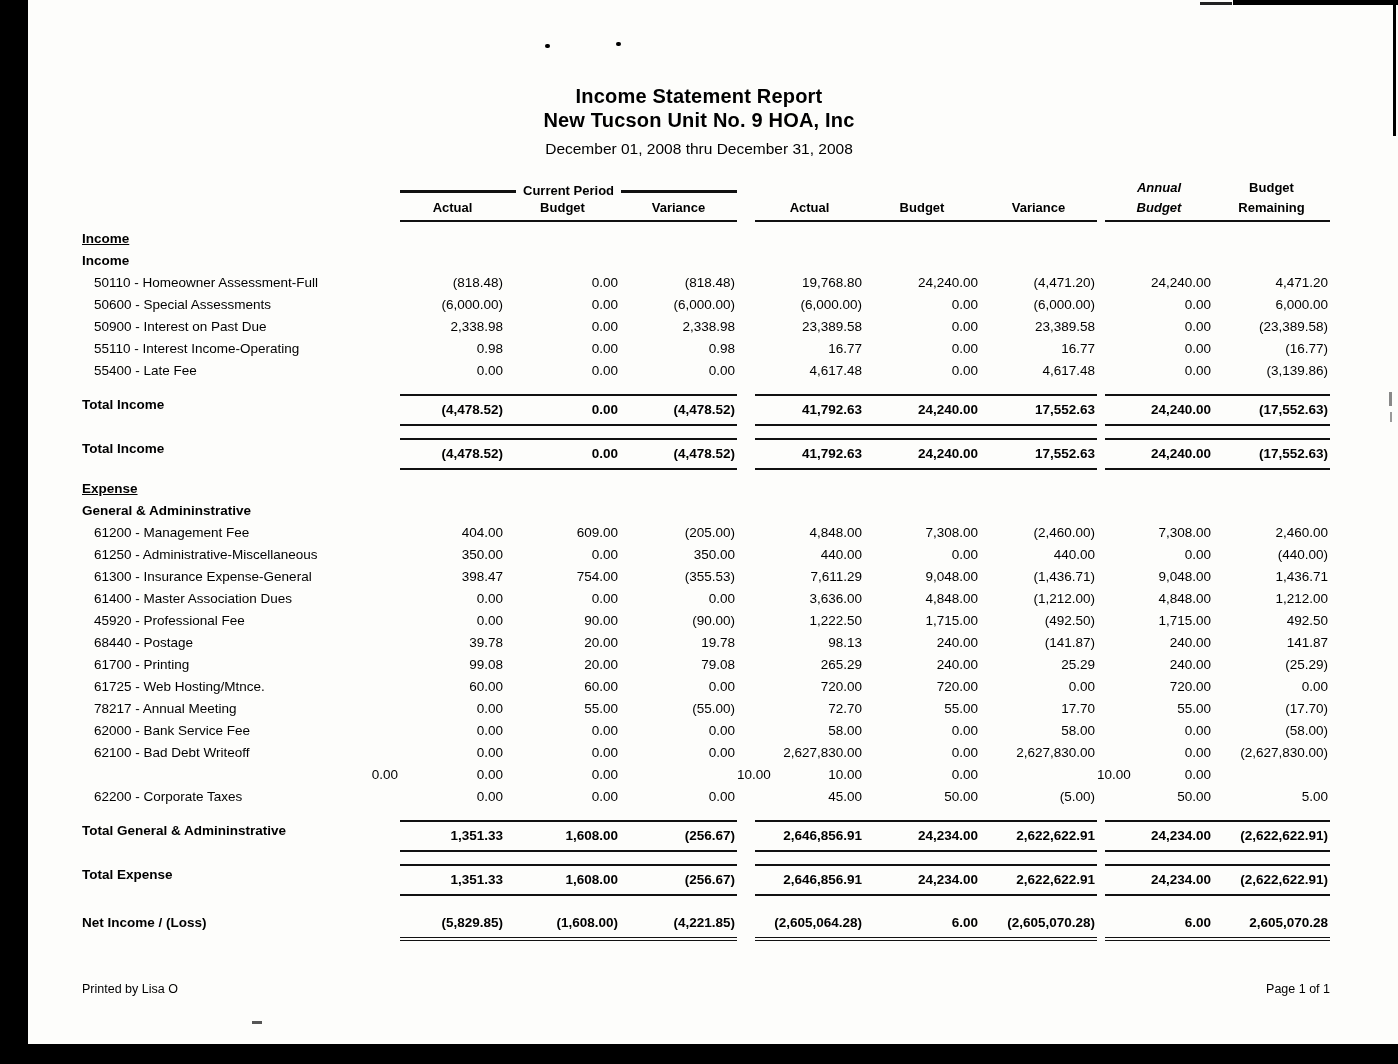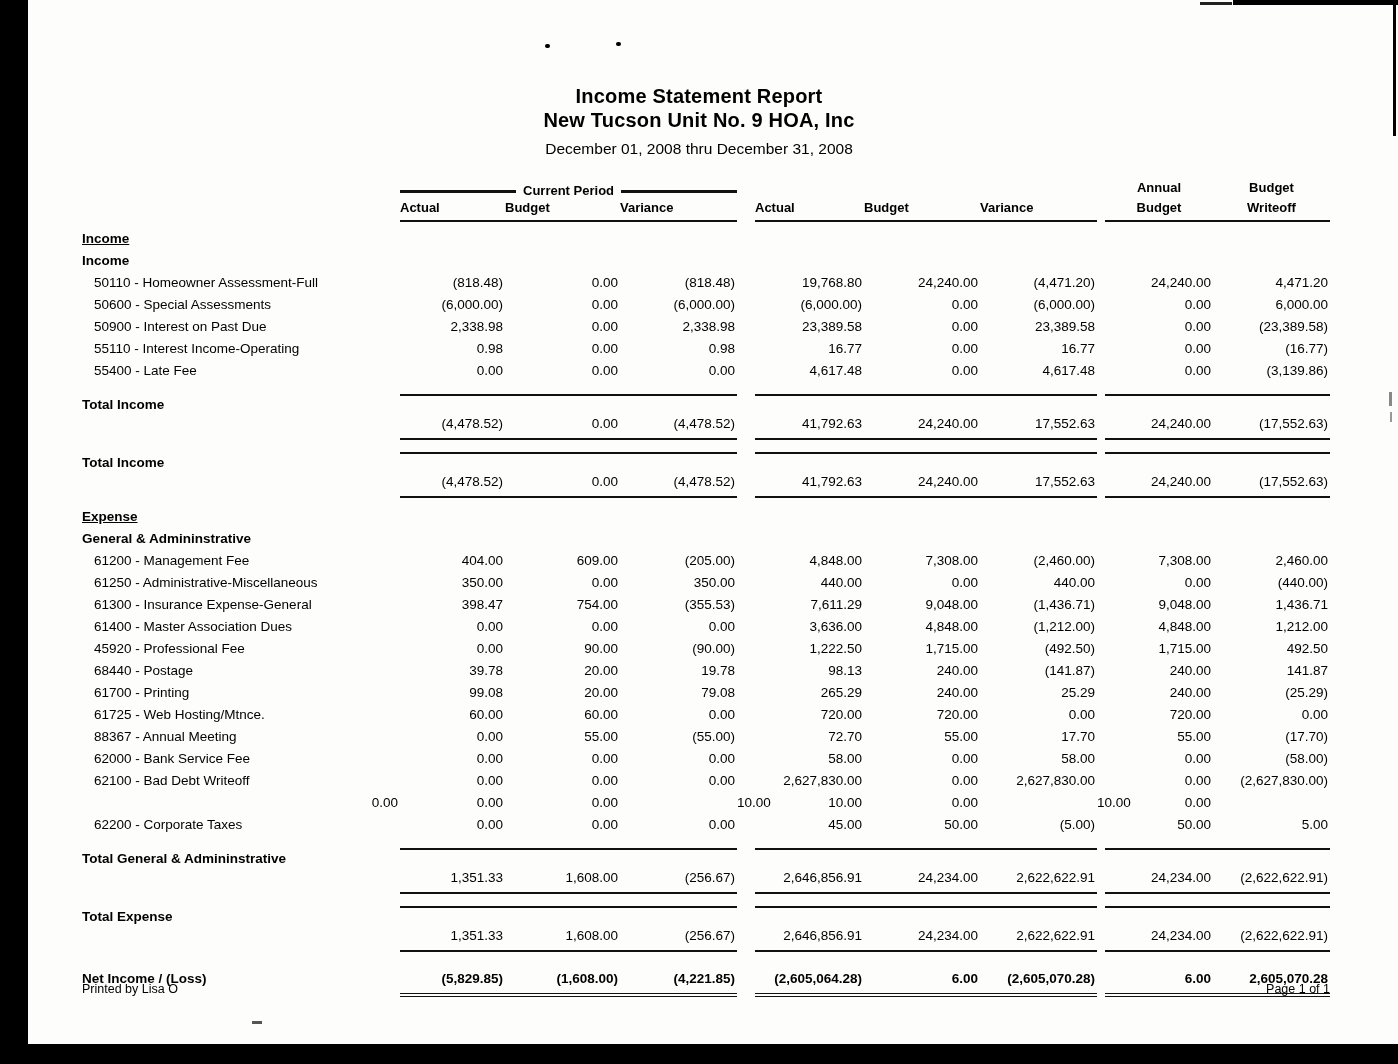--- a/index.html
+++ b/index.html
@@ -41,36 +41,36 @@
     grid-template-rows:21px 21px;
     margin-bottom:6px;
     font-weight:700;font-size:13px;
   }
   .hcell{white-space:nowrap;}
   .h-underline{border-bottom:2.5px solid #111;padding-bottom:5px;}
   .group{display:flex;align-items:center;gap:7px;}
   .hline{flex:1;height:3px;background:#111;margin-top:2px;}
   .gtext{white-space:nowrap;}
   .twol{display:flex;flex-direction:column;justify-content:space-between;text-align:center;}
-  .subh{text-align:left;align-self:end;}
+  .subh{text-align:center;align-self:end;}
 
   .tbody{font-size:13.5px;}
   .trow{display:grid;grid-template-columns:var(--cols);line-height:22px;}
   .cell{white-space:nowrap;}
   .num{text-align:right;padding-right:2px;}
   .section_u .label{font-weight:700;text-decoration:underline;}
   .section .label{font-weight:700;}
   .item .label{padding-left:12px;}
   .total{margin-top:12px;margin-bottom:8px;}
   .total .label{font-weight:700;}
   .total .num{
-    font-weight:400;
+    font-weight:700;
     border-top:2.5px solid #111;
     border-bottom:2.5px solid #111;
-    padding-top:17px;padding-bottom:3px;
+    padding-top:3px;padding-bottom:3px;
   }
   .net{margin-top:16px;}
   .net .label{font-weight:700;}
   .net .num{
     font-weight:700;
     border-bottom:4px double #111;
     padding-bottom:3px;
   }
 
   
@@ -104,28 +104,28 @@
     <div class="header-grid">
       <div class="hcell" style="grid-area:1/1/3/2;"></div>
 
       <div class="hcell group" style="grid-area:1/2/2/5;">
         <span class="hline"></span>
         <span class="gtext">Current Period</span>
         <span class="hline"></span>
       </div>
 
 
-      <div class="hcell twol h-underline" style="grid-area:1/10/3/11;">
+      <div class="hcell twol h-underline" style="grid-area:1/10/3/11;font-style:italic;">
         <span>Annual</span>
         <span>Budget</span>
       </div>
 
       <div class="hcell twol h-underline" style="grid-area:1/11/3/12;">
         <span>Budget</span>
-        <span>Writeoff</span>
+        <span>Remaining</span>
       </div>
 
       <div class="hcell subh h-underline" style="grid-area:2/2/3/3;">Actual</div>
       <div class="hcell subh h-underline" style="grid-area:2/3/3/4;">Budget</div>
       <div class="hcell subh h-underline" style="grid-area:2/4/3/5;">Variance</div>
       <div class="hcell subh h-underline" style="grid-area:2/6/3/7;">Actual</div>
       <div class="hcell subh h-underline" style="grid-area:2/7/3/8;">Budget</div>
       <div class="hcell subh h-underline" style="grid-area:2/8/3/9;">Variance</div>
     </div>
 
@@ -331,21 +331,21 @@
           <div class="cell num">0.00</div>
           <div class="cell spacer"></div>
           <div class="cell num">720.00</div>
           <div class="cell num">720.00</div>
           <div class="cell num">0.00</div>
           <div class="cell spacer"></div>
           <div class="cell num">720.00</div>
           <div class="cell num">0.00</div>
         </div>
         <div class="trow item">
-          <div class="cell label">88367 - Annual Meeting</div>
+          <div class="cell label">78217 - Annual Meeting</div>
           <div class="cell num">0.00</div>
           <div class="cell num">55.00</div>
           <div class="cell num">(55.00)</div>
           <div class="cell spacer"></div>
           <div class="cell num">72.70</div>
           <div class="cell num">55.00</div>
           <div class="cell num">17.70</div>
           <div class="cell spacer"></div>
           <div class="cell num">55.00</div>
           <div class="cell num">(17.70)</div>

